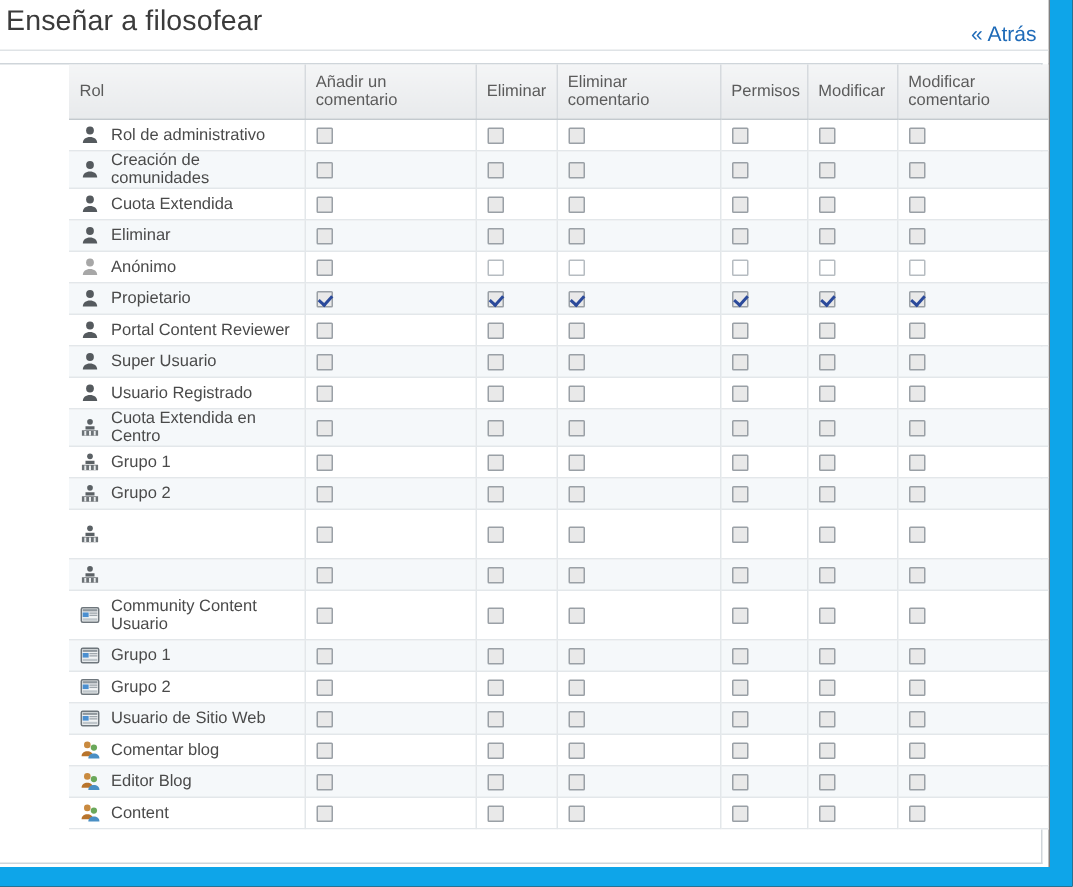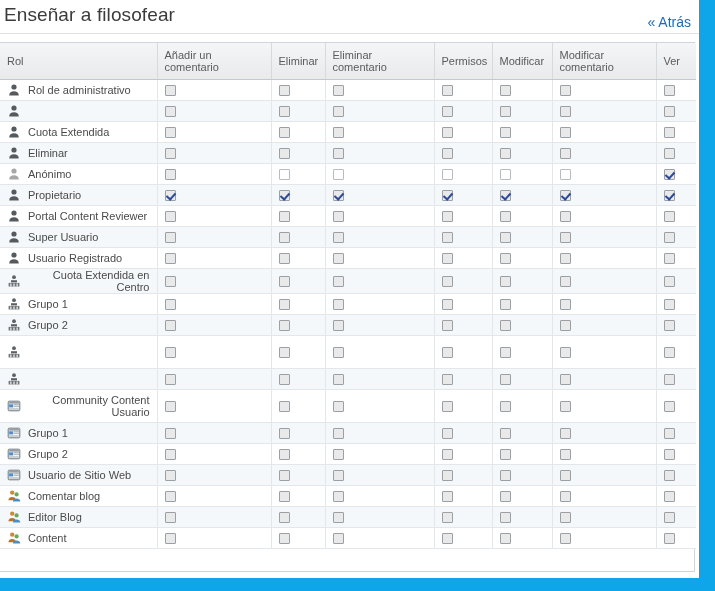--- a/index.html
+++ b/index.html
@@ -71,20 +71,21 @@
     height: 8px;
     background: #ffffff;
   }
 
   
   .table-wrap {
     margin: 0 4px;
     border: 1px solid #cfd5da;
     border-bottom: none;
     background: #fff;
+    padding-left: 46px;
   }
   table.perm {
     border-collapse: collapse;
     width: 100%;
     table-layout: fixed;
     font-size: 11px;
     color: #4a4a4a;
   }
   table.perm thead th {
     background: #eef0f2;
@@ -119,21 +120,20 @@
   table.perm tbody tr.tall td { height: 33px; }
 
   .role-cell {
     white-space: normal;
     line-height: 12px;
   }
   .role-inner {
     display: flex;
     align-items: center;
     gap: 7px;
-    text-align: right;
   }
   .role-label { display: inline-block; }
 
   
   .ic { width: 14px; height: 14px; flex: 0 0 14px; display: block; }
 
   
   .cb {
     display: inline-block;
     width: 11px;
@@ -227,20 +227,21 @@
               <td><span class="cb"></span></td>
               <td><span class="cb"></span></td>
             </tr>
             <tr class="even">
               <td class="role-cell">
                 <div class="role-inner">
                   <svg class="ic" viewBox="0 0 14 14">
                     <circle cx="7" cy="4" r="2.6" fill="#555a5e"></circle>
                     <path d="M2.2 12.4c0-2.6 2.1-4.1 4.8-4.1s4.8 1.5 4.8 4.1z" fill="#555a5e"></path>
                   </svg>
+                  <span class="role-label">Creación de comunidades</span>
                 </div>
               </td>
               <td><span class="cb"></span></td>
               <td><span class="cb"></span></td>
               <td><span class="cb"></span></td>
               <td><span class="cb"></span></td>
               <td><span class="cb"></span></td>
               <td><span class="cb"></span></td>
               <td><span class="cb"></span></td>
             </tr>

